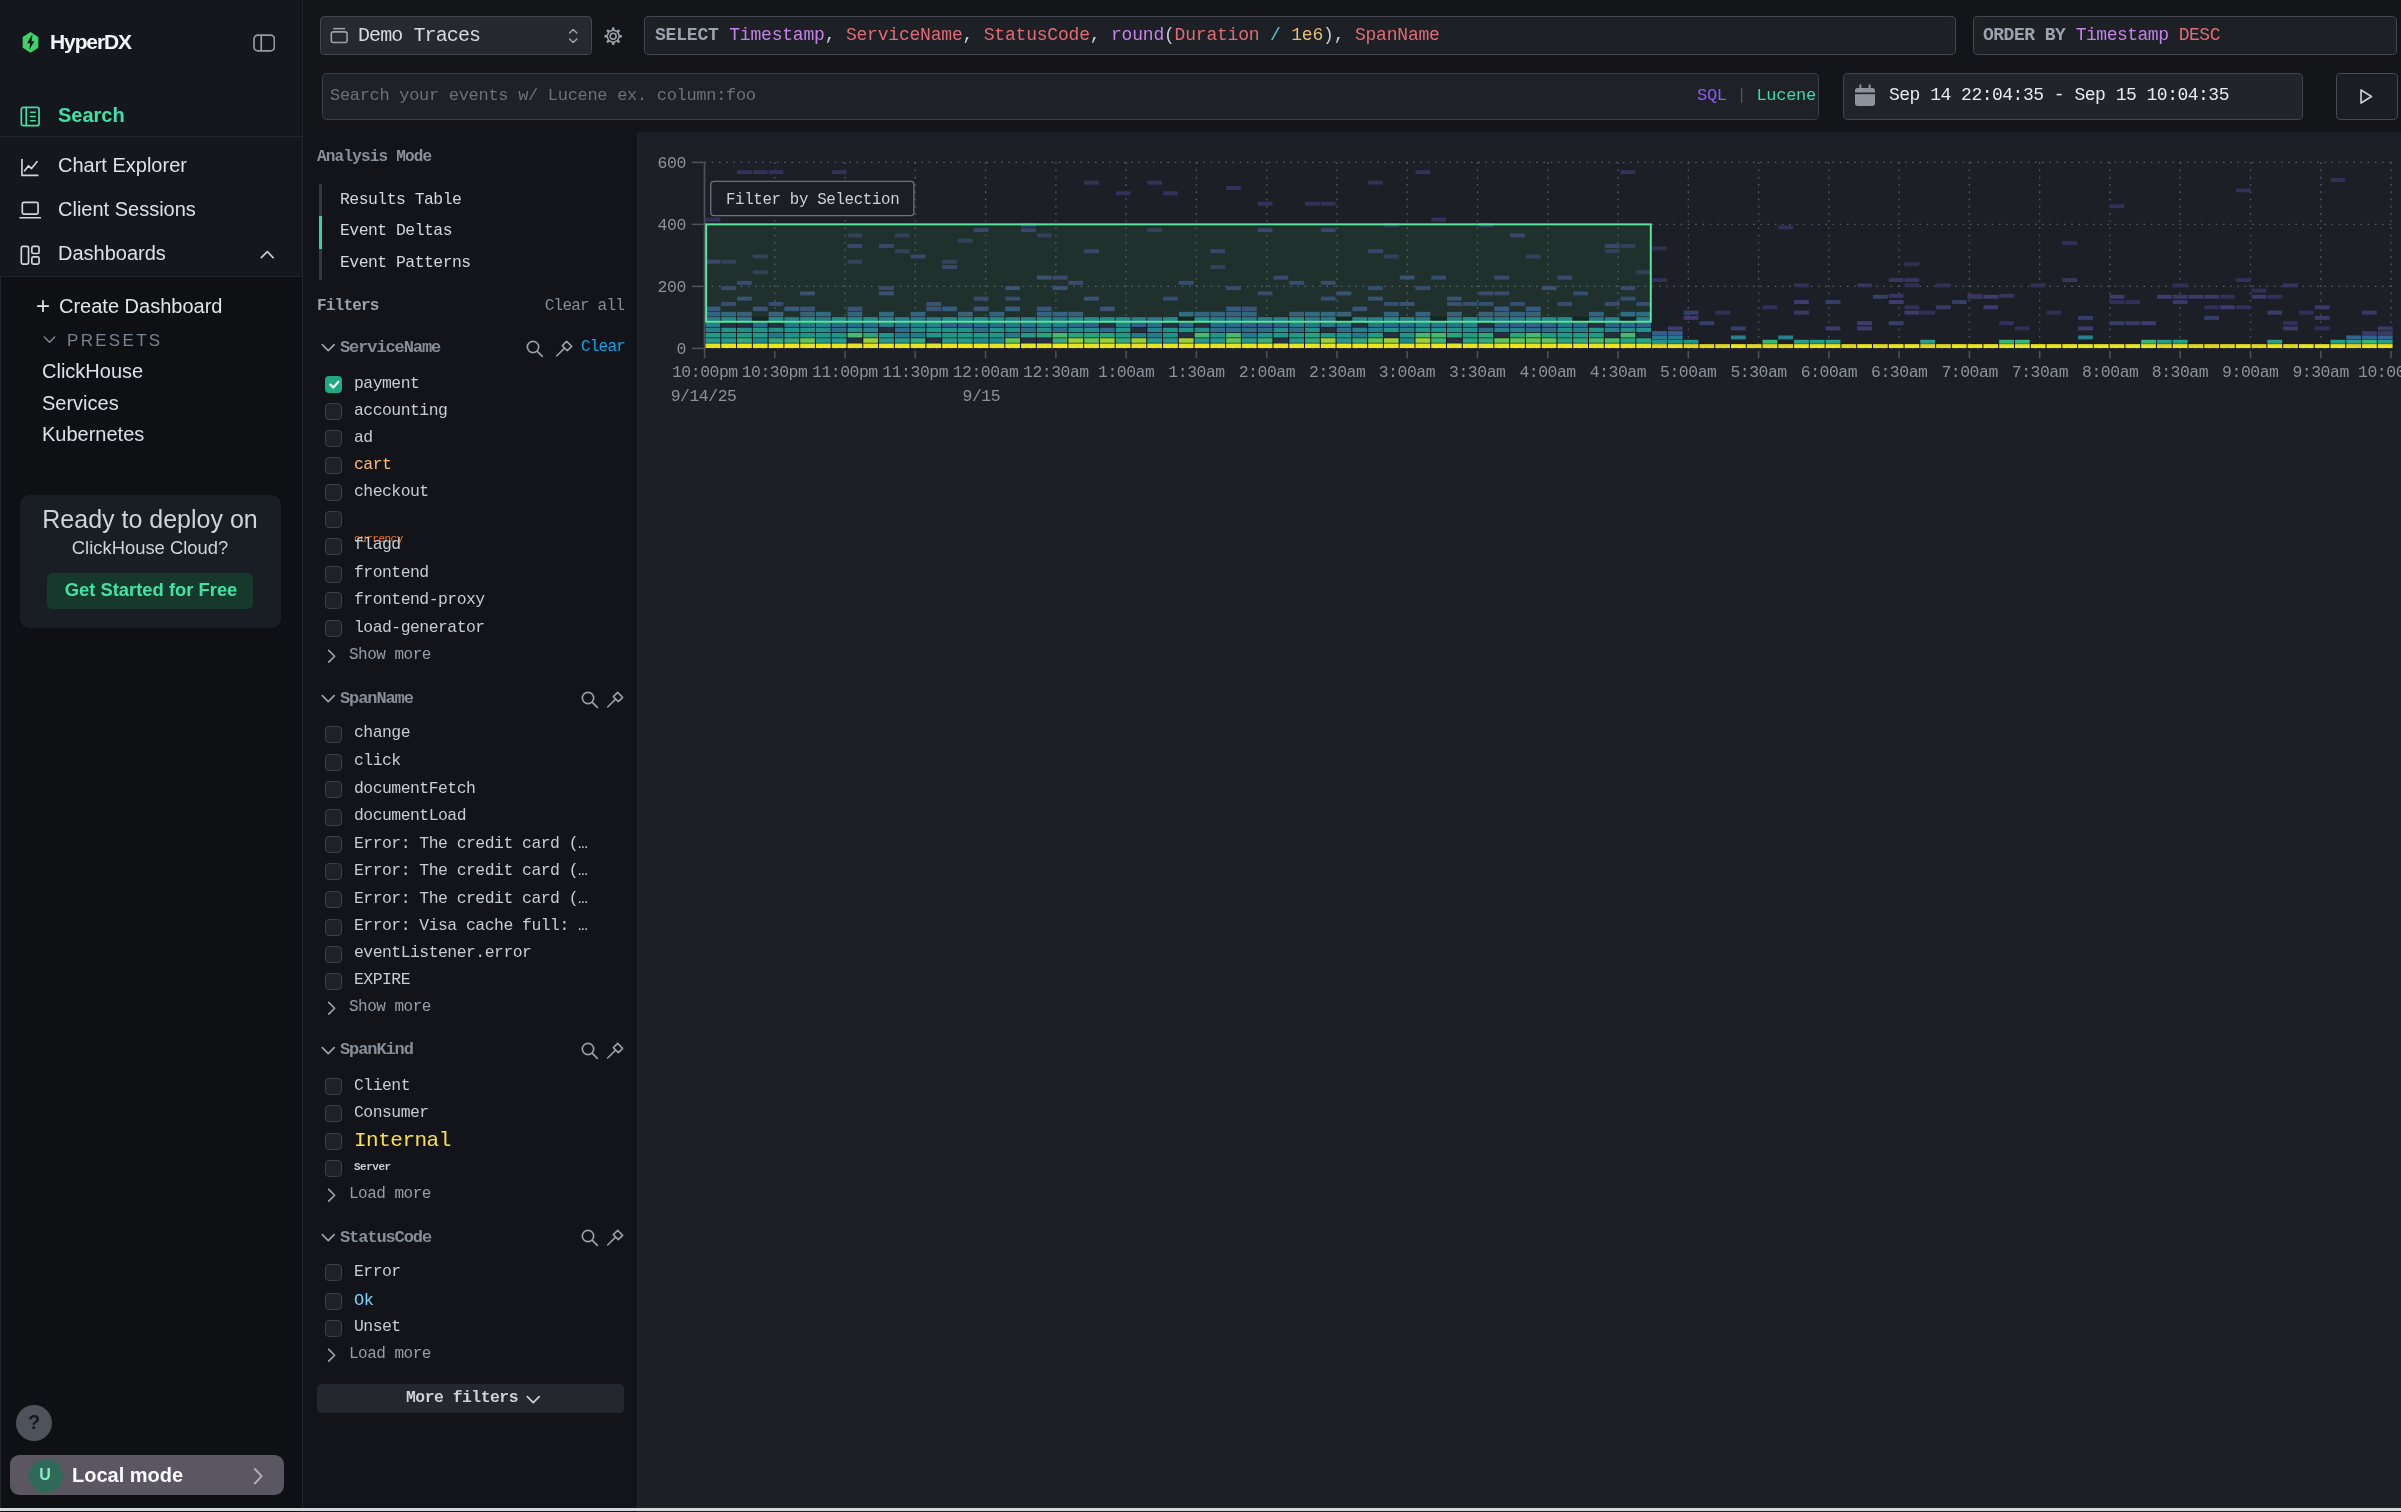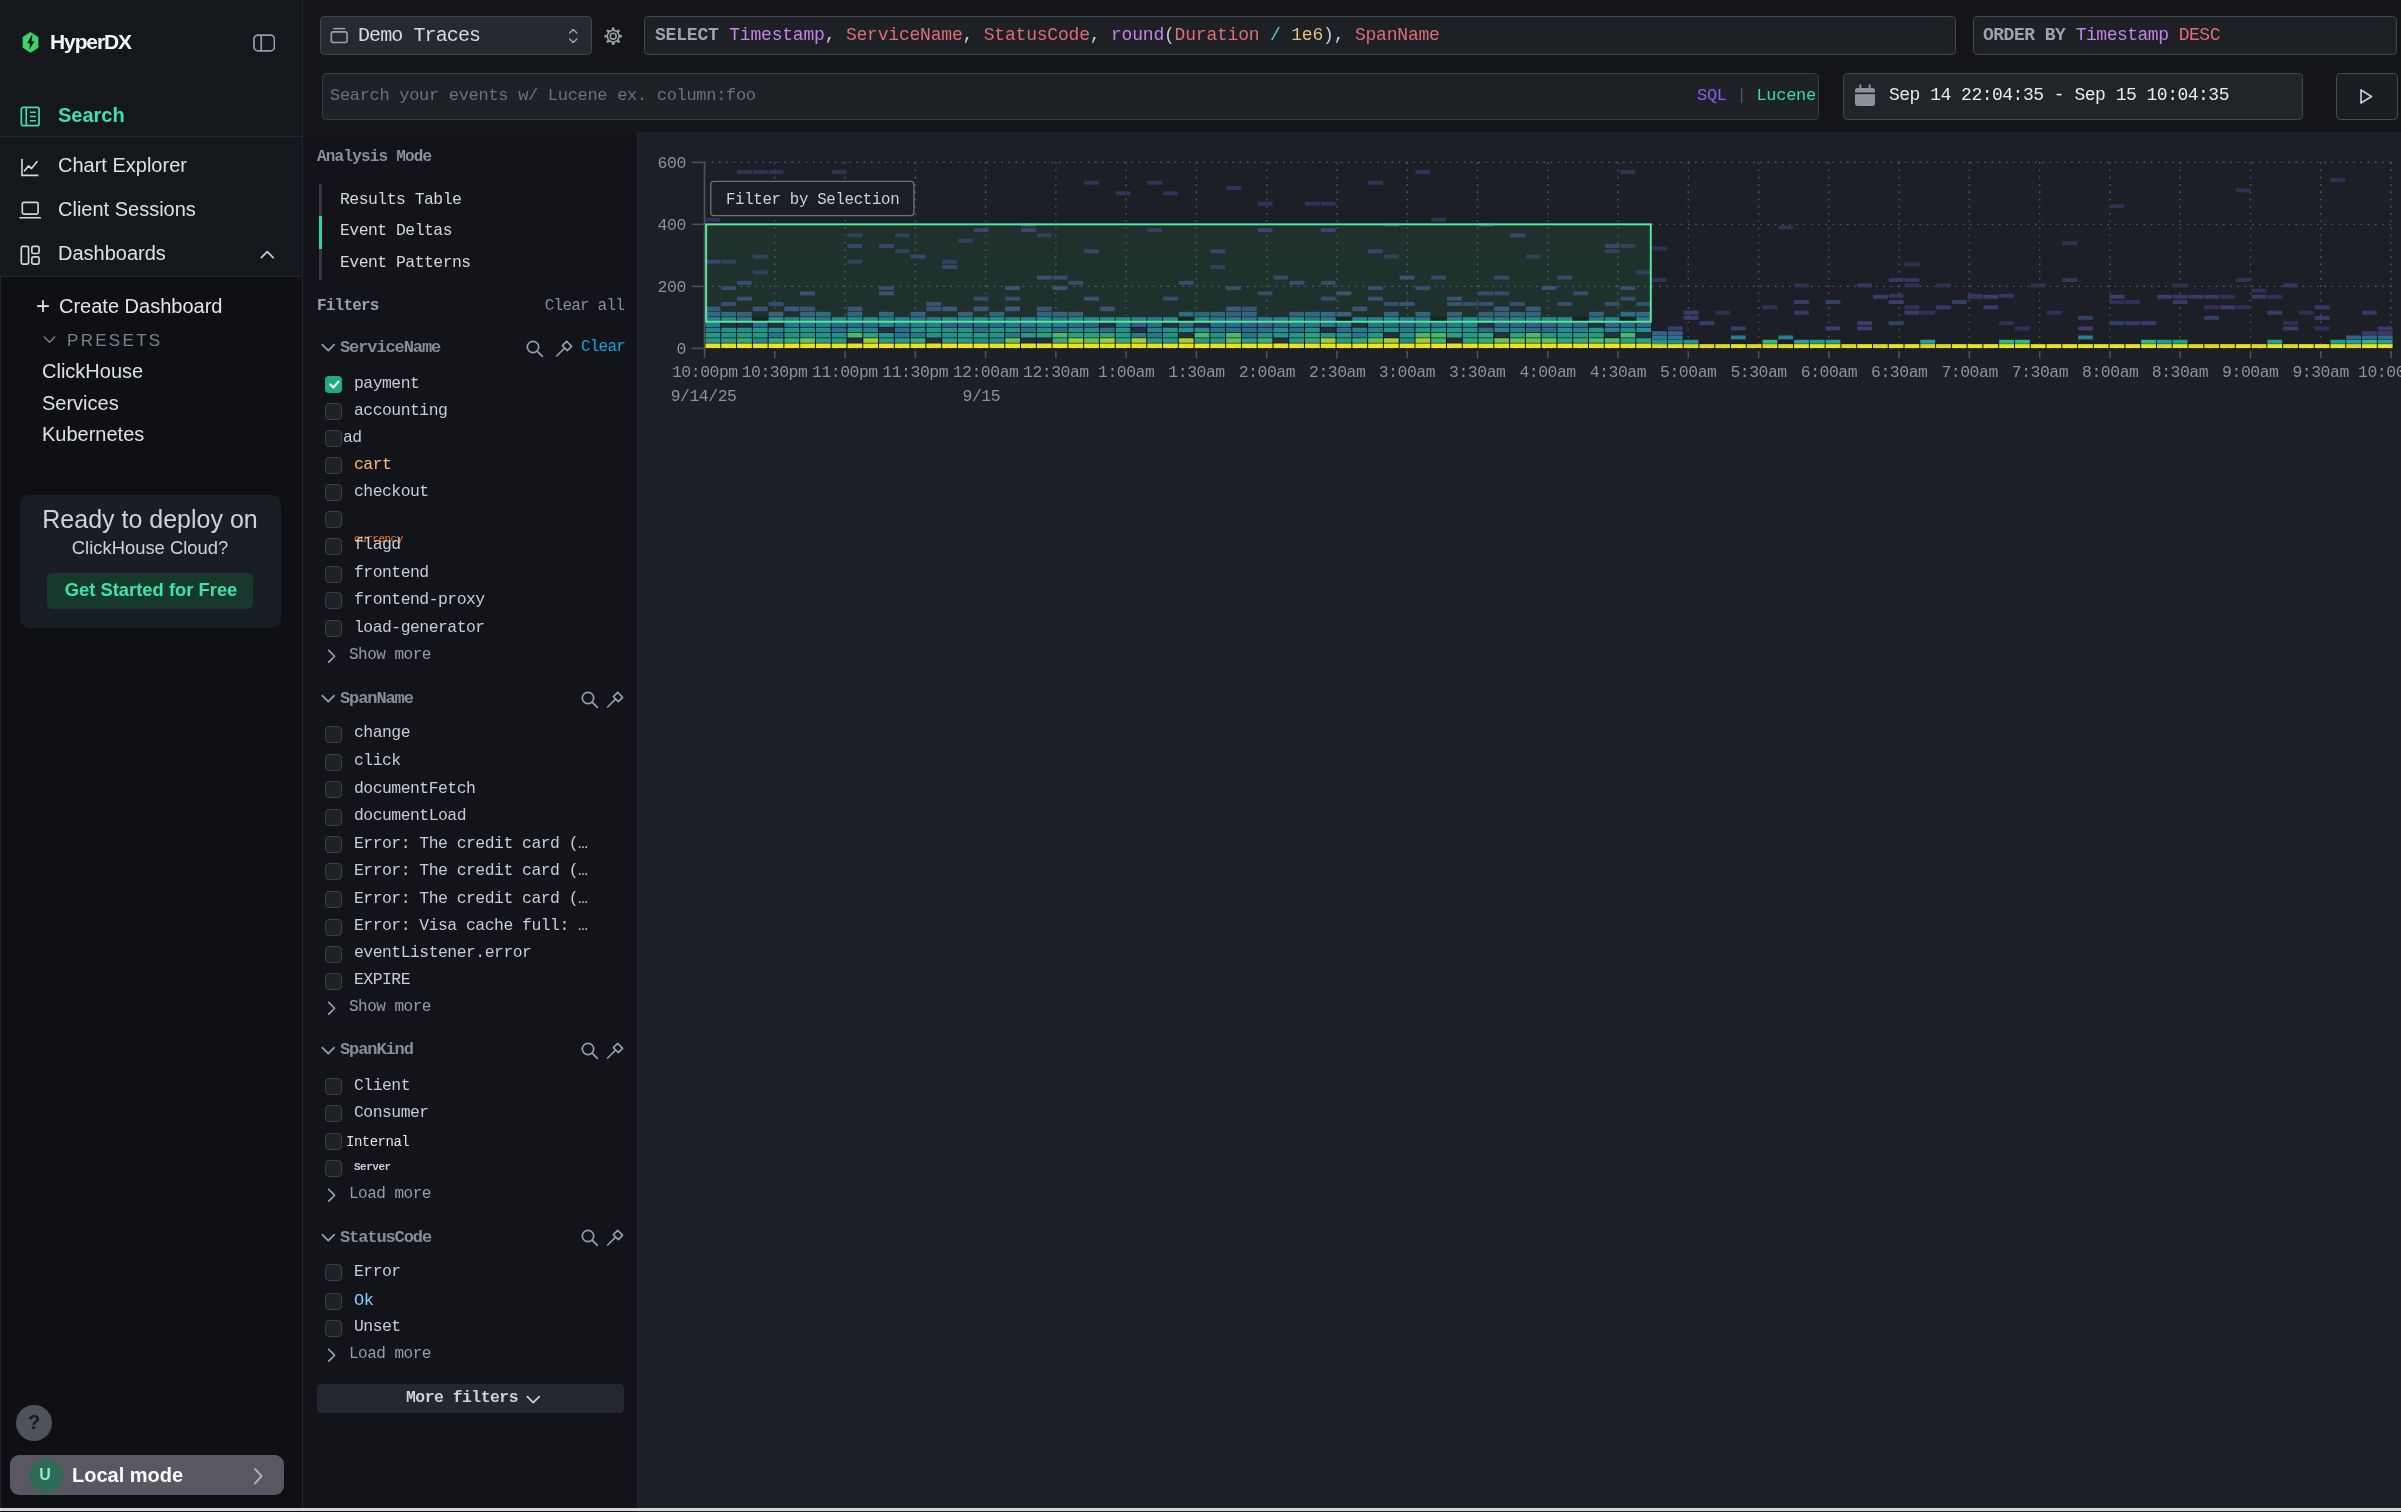--- a/index.html
+++ b/index.html
@@ -900,21 +900,21 @@
   </svg>
 <div class="t mono" style="left:581px;top:348px;transform:translateY(-52%);font-size:16px;letter-spacing:-0.8px;color:#0ea5e9;">Clear</div>
 <div style="position:absolute;left:325px;top:376px;width:17px;height:17px;background:#20a87e;border-radius:4px;"></div>
 <svg style="position:absolute;left:327px;top:377px;" width="14.5" height="14.5" viewBox="0 0 22 22" fill="none">
     <path d="M5 11.5 L9.5 16 L17.5 7" stroke="#fff" stroke-width="3.2" stroke-linecap="round" stroke-linejoin="round"></path>
   </svg>
 <div class="t mono" style="left:354px;top:385px;transform:translateY(-52%);font-size:16.4px;letter-spacing:-0.5px;color:#c8cdd3;">payment</div>
 <div style="position:absolute;left:325px;top:403px;width:17px;height:17px;background:#1e2126;border:1.3px solid #3c4046;border-radius:4px;"></div>
 <div class="t mono" style="left:354px;top:412px;transform:translateY(-52%);font-size:16.4px;letter-spacing:-0.5px;color:#c8cdd3;">accounting</div>
 <div style="position:absolute;left:325px;top:430px;width:17px;height:17px;background:#1e2126;border:1.3px solid #3c4046;border-radius:4px;"></div>
-<div class="t mono" style="left:343px;top:439px;transform:translateY(-52%);font-size:16.4px;letter-spacing:-0.5px;color:#c8cdd3;">ad</div>
+<div class="t mono" style="left:354px;top:439px;transform:translateY(-52%);font-size:16.4px;letter-spacing:-0.5px;color:#c8cdd3;">ad</div>
 <div style="position:absolute;left:325px;top:457px;width:17px;height:17px;background:#1e2126;border:1.3px solid #3c4046;border-radius:4px;"></div>
 <div class="t mono" style="left:354px;top:466px;transform:translateY(-52%);font-size:16.4px;letter-spacing:-0.5px;color:#fdba74;">cart</div>
 <div style="position:absolute;left:325px;top:484px;width:17px;height:17px;background:#1e2126;border:1.3px solid #3c4046;border-radius:4px;"></div>
 <div class="t mono" style="left:354px;top:493px;transform:translateY(-52%);font-size:16.4px;letter-spacing:-0.5px;color:#c8cdd3;">checkout</div>
 <div style="position:absolute;left:325px;top:511px;width:17px;height:17px;background:#1e2126;border:1.3px solid #3c4046;border-radius:4px;"></div>
 <div class="t mono" style="left:354px;top:540px;transform:translateY(-52%);font-size:11px;letter-spacing:-0.5px;color:#f97316;">currency</div>
 <div style="position:absolute;left:325px;top:538px;width:17px;height:17px;background:#1e2126;border:1.3px solid #3c4046;border-radius:4px;"></div>
 <div class="t mono" style="left:354px;top:546px;transform:translateY(-52%);font-size:16.4px;letter-spacing:-0.5px;color:#c8cdd3;">flagd</div>
 <div style="position:absolute;left:325px;top:566px;width:17px;height:17px;background:#1e2126;border:1.3px solid #3c4046;border-radius:4px;"></div>
 <div class="t mono" style="left:354px;top:574px;transform:translateY(-52%);font-size:16.4px;letter-spacing:-0.5px;color:#c8cdd3;">frontend</div>
@@ -972,21 +972,21 @@
   </svg>
 <svg style="position:absolute;left:605px;top:1041px;" width="20" height="20" viewBox="0 0 30 30" fill="none">
     <path d="M19 3.5 L26.5 11 L20 17.5 L12.5 10 Z" stroke="#9aa0a8" stroke-width="2.3" stroke-linejoin="round"></path>
     <path d="M15.5 14 L4 25.5" stroke="#9aa0a8" stroke-width="2.3" stroke-linecap="round"></path>
   </svg>
 <div style="position:absolute;left:325px;top:1078px;width:17px;height:17px;background:#1e2126;border:1.3px solid #3c4046;border-radius:4px;"></div>
 <div class="t mono" style="left:354px;top:1087px;transform:translateY(-52%);font-size:16.4px;letter-spacing:-0.5px;color:#c8cdd3;">Client</div>
 <div style="position:absolute;left:325px;top:1105px;width:17px;height:17px;background:#1e2126;border:1.3px solid #3c4046;border-radius:4px;"></div>
 <div class="t mono" style="left:354px;top:1114px;transform:translateY(-52%);font-size:16.4px;letter-spacing:-0.5px;color:#c8cdd3;">Consumer</div>
 <div style="position:absolute;left:325px;top:1133px;width:17px;height:17px;background:#1e2126;border:1.3px solid #3c4046;border-radius:4px;"></div>
-<div class="t mono" style="left:346px;top:1142px;transform:translateY(-52%);font-size:14px;letter-spacing:-0.5px;color:#e5e5e5;">Internal</div>
+<div class="t mono" style="left:354px;top:1142px;transform:translateY(-52%);font-size:21px;letter-spacing:-0.5px;color:#fde047;">Internal</div>
 <div style="position:absolute;left:325px;top:1160px;width:17px;height:17px;background:#1e2126;border:1.3px solid #3c4046;border-radius:4px;"></div>
 <div class="t mono" style="left:354px;top:1168px;transform:translateY(-52%);font-size:11px;letter-spacing:-0.5px;color:#c8cdd3;font-weight:bold;">Server</div>
 <svg style="position:absolute;left:327px;top:1188px;" width="10" height="14.5" viewBox="0 0 15 22" fill="none">
     <path d="M2.5 2 L11.5 11 L2.5 20" stroke="#9aa0a8" stroke-width="2.6" stroke-linecap="round" stroke-linejoin="round"></path>
   </svg>
 <div class="t mono" style="left:349px;top:1195px;transform:translateY(-52%);font-size:16px;letter-spacing:-0.5px;color:#969ca6;">Load more</div>
 <svg style="position:absolute;left:321px;top:1233px;" width="14.5" height="10" viewBox="0 0 22 15" fill="none">
     <path d="M2 2.5 L11 11.5 L20 2.5" stroke="#9aa0a8" stroke-width="2.6" stroke-linecap="round" stroke-linejoin="round"></path>
   </svg>
 <div class="t mono b" style="left:340px;top:1238px;transform:translateY(-52%);font-size:17px;letter-spacing:-1.1px;color:#868d96;">StatusCode</div>

